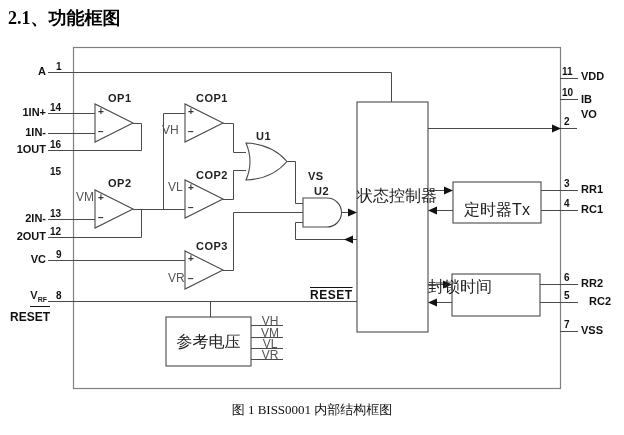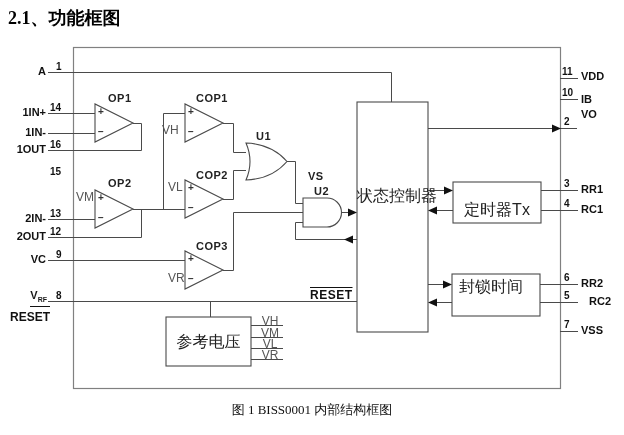--- a/index.html
+++ b/index.html
@@ -115,21 +115,21 @@
   <div class="abs sign" style="left:188px;top:253px;">+</div>
   <div class="abs sign" style="left:188px;top:273px;">−</div>
 
   <div class="abs sig" style="left:162px;top:124px;">VH</div>
   <div class="abs sig" style="left:76px;top:191px;">VM</div>
   <div class="abs sig" style="left:168px;top:181px;">VL</div>
   <div class="abs sig" style="left:168px;top:272px;">VR</div>
 
   <div class="abs blocktxt" style="left:357px;top:188px;width:71px;">状态控制器</div>
   <div class="abs blocktxt" style="left:453px;top:202px;width:88px;">定时器Tx</div>
-  <div class="abs blocktxt" style="left:459px;top:279px;width:64px;">封锁时间</div>
+  <div class="abs blocktxt" style="left:428px;top:279px;width:64px;">封锁时间</div>
   <div class="abs blocktxt" style="left:166px;top:334px;width:85px;">参考电压</div>
 
   <div class="abs sig" style="left:258px;top:315px;width:24px;text-align:center;">VH</div>
   <div class="abs sig" style="left:258px;top:327px;width:24px;text-align:center;">VM</div>
   <div class="abs sig" style="left:258px;top:338px;width:24px;text-align:center;">VL</div>
   <div class="abs sig" style="left:258px;top:349px;width:24px;text-align:center;">VR</div>
 
   <div class="abs lbl pinleft" style="left:0;top:65px;">A</div>
   <div class="abs lbl pinleft" style="left:0;top:106px;">1IN+</div>
   <div class="abs lbl pinleft" style="left:0;top:126px;">1IN-</div>

